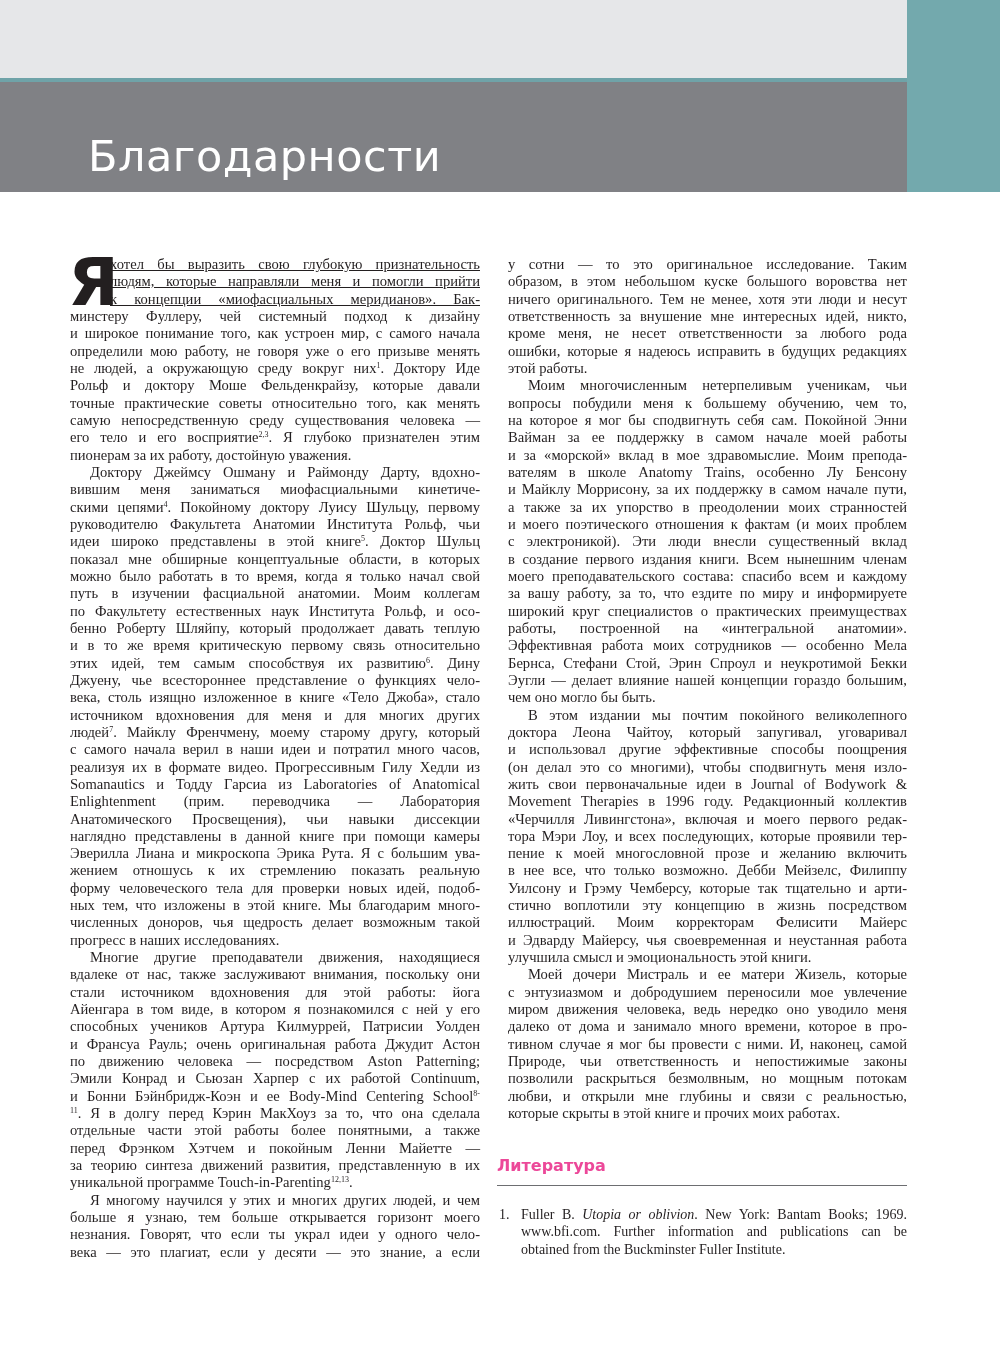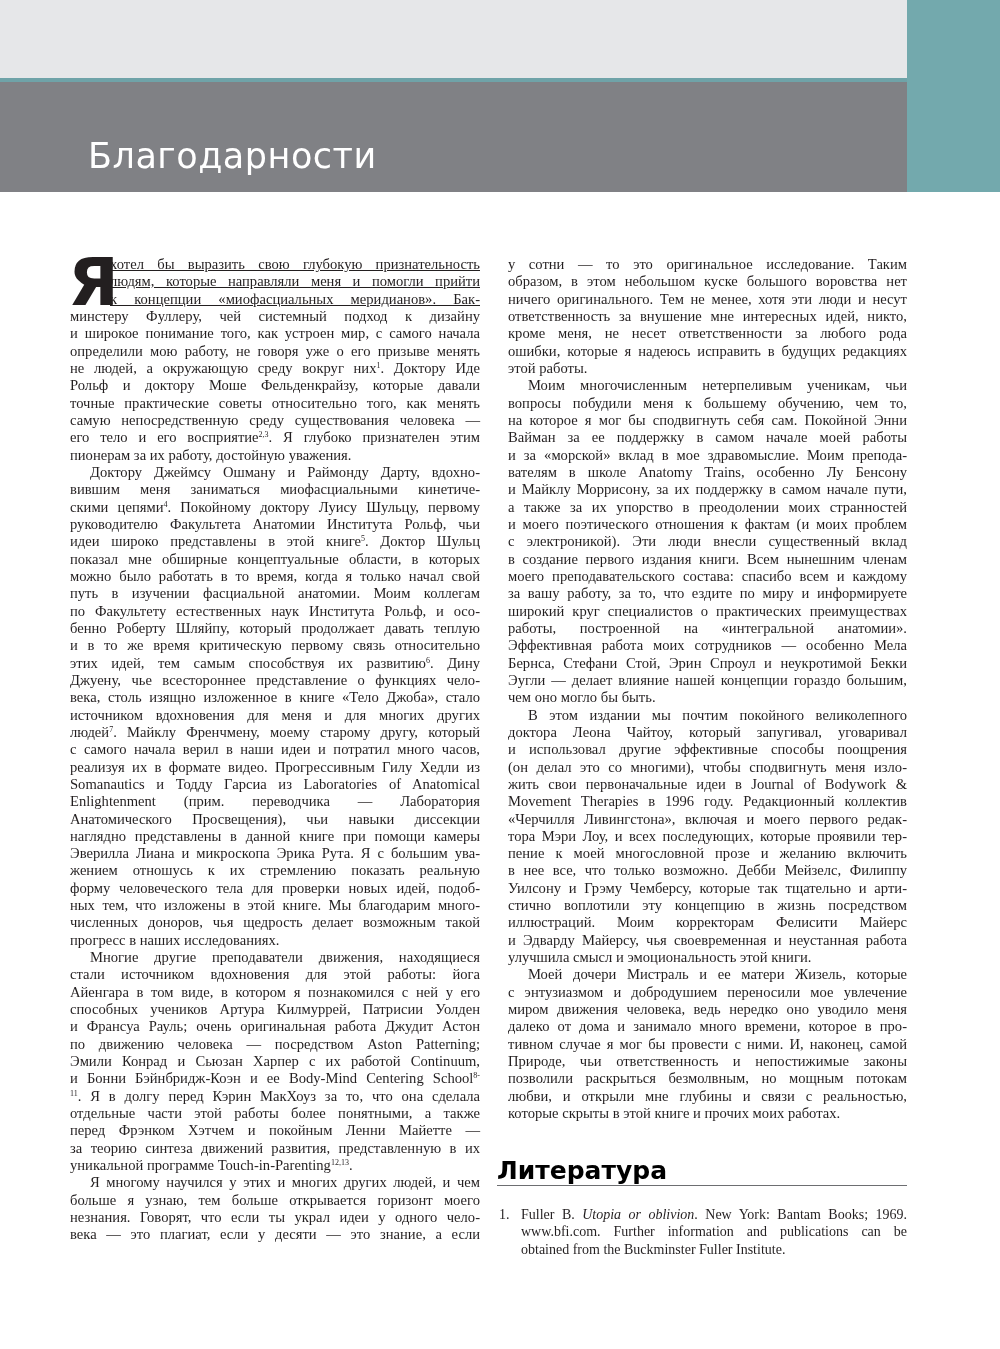--- a/index.html
+++ b/index.html
@@ -3,34 +3,34 @@
 <meta charset="utf-8">
 <style>
   html, body { margin:0; padding:0; }
   body { width:1000px; height:1349px; position:relative; background:#ffffff; overflow:hidden;
          font-family:"Liberation Serif", "DejaVu Serif", serif; color:#231f20; }
   .top-band { position:absolute; left:0; top:0; width:907px; height:78px; background:#e6e7e9; }
   .teal-line { position:absolute; left:0; top:78px; width:907px; height:4px; background:#6fa3a8; }
   .title-band { position:absolute; left:0; top:82px; width:907px; height:110px; background:#808185; }
   .teal-col { position:absolute; left:907px; top:0; width:93px; height:192px; background:#73a9ad; }
   .title { position:absolute; left:88px; top:128px; font-family:"DejaVu Sans", "Liberation Sans", sans-serif;
-           font-size:35px; color:#ffffff; letter-spacing:0.5px; line-height:56px; margin:0; font-weight:normal; }
+           font-size:43px; color:#ffffff; letter-spacing:0.5px; line-height:56px; margin:0; font-weight:normal; }
   .col { position:absolute; top:256px; }
   .col-left { left:70px; width:410px; }
   .col-right { left:508px; width:399px; }
   .line { display:block; font-size:14.6px; line-height:17.33px; height:17.33px; text-align:justify;
           text-align-last:justify; white-space:nowrap; overflow:visible; }
   .line.last { text-align-last:left; }
   .line.indent { text-indent:20px; }
   .line.dc { padding-left:40px;text-decoration:underline; }
   .dropcap { position:absolute; left:-2px; top:-6px; font-family:"DejaVu Sans", "Liberation Sans", sans-serif;
              font-weight:bold; font-size:66px; line-height:66px; color:#231f20; }
   sup { font-size:8px; line-height:0; vertical-align:5px; }
   .refs-head { position:absolute; left:497px; top:1156px; font-family:"DejaVu Sans", "Liberation Sans", sans-serif;
-               font-weight:bold; font-size:25px; color:#000000; margin:0; }
+               font-weight:bold; font-size:16px; color:#ec4899; margin:0; }
   .refs-rule { position:absolute; left:497px; top:1185px; width:410px; height:1px; background:#6d6e71; }
   .ref { position:absolute; left:497px; top:1206px; width:410px; font-size:14px; line-height:17.3px; }
   .ref-num { position:absolute; left:2px; top:0; }
   .ref-body { position:absolute; left:24px; width:386px; }
   .ref-body .line { font-size:14px; }
 </style>
 </head>
 <body>
 
 <div class="top-band"></div>
@@ -77,20 +77,21 @@
       <span class="line"><span>Enlightenment (прим. переводчика — Лаборатория</span></span>
       <span class="line"><span>Анатомического Просвещения), чьи навыки диссекции</span></span>
       <span class="line"><span>наглядно представлены в данной книге при помощи камеры</span></span>
       <span class="line"><span>Эверилла Лиана и микроскопа Эрика Рута. Я с большим ува-</span></span>
       <span class="line"><span>жением отношусь к их стремлению показать реальную</span></span>
       <span class="line"><span>форму человеческого тела для проверки новых идей, подоб-</span></span>
       <span class="line"><span>ных тем, что изложены в этой книге. Мы благодарим много-</span></span>
       <span class="line"><span>численных доноров, чья щедрость делает возможным такой</span></span>
       <span class="line last"><span>прогресс в наших исследованиях.</span></span>
       <span class="line indent"><span>Многие другие преподаватели движения, находящиеся</span></span>
+      <span class="line"><span>вдалеке от нас, также заслуживают внимания, поскольку они</span></span>
       <span class="line"><span>стали источником вдохновения для этой работы: йога</span></span>
       <span class="line"><span>Айенгара в том виде, в котором я познакомился с ней у его</span></span>
       <span class="line"><span>способных учеников Артура Килмуррей, Патрисии Уолден</span></span>
       <span class="line"><span>и Франсуа Рауль; очень оригинальная работа Джудит Астон</span></span>
       <span class="line"><span>по движению человека — посредством Aston Patterning;</span></span>
       <span class="line"><span>Эмили Конрад и Сьюзан Харпер с их работой Continuum,</span></span>
       <span class="line"><span>и Бонни Бэйнбридж-Коэн и ее Body-Mind Centering School</span><sup>8-</sup></span>
       <span class="line"><span></span><sup>11</sup><span>. Я в долгу перед Кэрин МакХоуз за то, что она сделала</span></span>
       <span class="line"><span>отдельные части этой работы более понятными, а также</span></span>
       <span class="line"><span>перед Фрэнком Хэтчем и покойным Ленни Майетте —</span></span>

